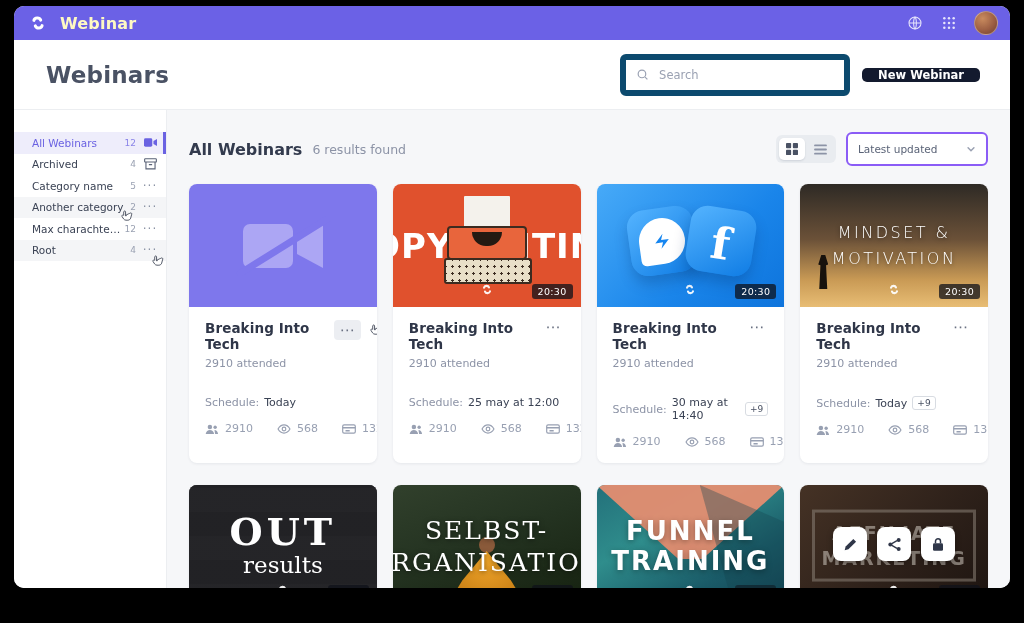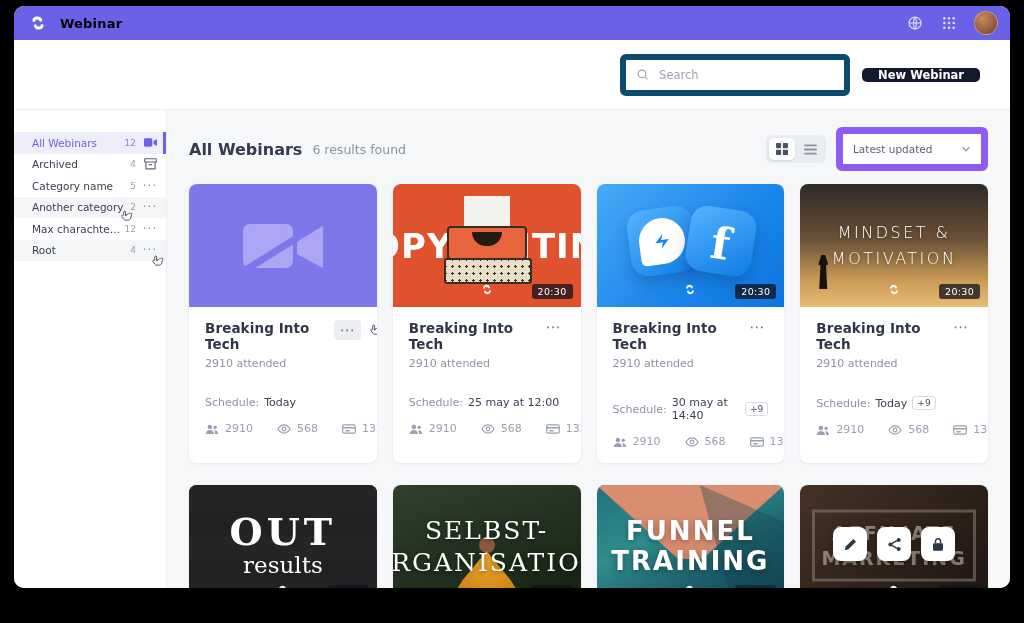--- a/index.html
+++ b/index.html
@@ -3,21 +3,21 @@
 <meta charset="utf-8">
 <style>
   html,body{margin:0;padding:0;}
   body{width:1024px;height:623px;background:#000;position:relative;overflow:hidden;
        font-family:"DejaVu Sans","Liberation Sans",sans-serif;}
   .window{position:absolute;left:14px;top:6px;width:996px;height:582px;background:#fff;
           border-radius:10px;overflow:hidden;display:flex;flex-direction:column;}
   
   .topbar{height:34px;flex:none;background:#6B61E6;display:flex;align-items:center;padding:0 12px 0 14px;}
   .logo{width:20px;height:20px;display:flex;align-items:center;justify-content:center;}
-  .app-title{color:#000000;font-size:13px;font-weight:bold;margin-left:12px;letter-spacing:.2px;}
+  .app-title{color:#fef9c3;font-size:16px;font-weight:bold;margin-left:12px;letter-spacing:.2px;}
   .tb-right{margin-left:auto;display:flex;align-items:center;gap:16px;}
   .tb-icon{width:18px;height:18px;display:flex;align-items:center;justify-content:center;cursor:pointer;}
   .avatar{width:22px;height:22px;border-radius:50%;
           background:radial-gradient(circle at 35% 30%,#c98b5e 0%,#9c5f43 55%,#6e3d30 100%);
           border:1px solid rgba(255,255,255,.35);}
   
   .header{height:69px;flex:none;background:#fff;border-bottom:1px solid #ECEEF1;
           display:flex;align-items:center;padding:0 30px 0 32px;}
   .page-title{font-size:23px;color:#4A5264;font-weight:600;letter-spacing:.2px;}
   .hdr-right{margin-left:auto;display:flex;align-items:center;gap:12px;}
@@ -46,21 +46,21 @@
   
   .main{flex:1;background:#F6F7F9;padding:24px 22px 0;overflow:hidden;}
   .toolbar{display:flex;align-items:center;margin-bottom:20px;height:30px;}
   .m-title{font-size:16px;font-weight:bold;color:#333B4E;}
   .m-results{font-size:12.5px;color:#8C93A6;margin-left:10px;text-align:center;}
   .toolbar-right{margin-left:auto;display:flex;align-items:center;gap:10px;}
   .view-toggle{background:#E9ECF0;border-radius:6px;padding:3px;display:flex;gap:2px;}
   .vt-btn{width:26px;height:22px;border:none;background:transparent;border-radius:5px;display:flex;
           align-items:center;justify-content:center;cursor:pointer;color:#8C93A6;}
   .vt-btn.active{background:#fff;color:#4A5264;box-shadow:0 1px 2px rgba(20,30,60,.12);}
-  .sort{width:118px;height:30px;background:#fff;border:7px solid #8b5cf6;border-radius:6px;
+  .sort{width:118px;height:30px;background:#fff;border:2px solid #8b5cf6;border-radius:6px;
         display:flex;align-items:center;padding:0 10px;cursor:pointer;}
   .sort-label{font-size:10.5px;color:#5A6377;flex:1;}
   
   .grid{display:grid;grid-template-columns:repeat(4,1fr);gap:22px 16px;}
   .card{background:#fff;border-radius:8px;box-shadow:0 1px 3px rgba(20,30,60,.07);overflow:hidden;}
   .thumb{height:123px;position:relative;overflow:hidden;}
   .wm{position:absolute;left:50%;bottom:7px;transform:translateX(-50%);opacity:.92;}
   .dur{position:absolute;right:8px;bottom:8px;background:rgba(15,17,26,.75);color:#fff;
        font-size:9.5px;padding:2px 6px;border-radius:3px;letter-spacing:.3px;}
   .t-lines{position:absolute;inset:0;display:flex;flex-direction:column;align-items:center;
@@ -177,20 +177,21 @@
           <circle cx="3" cy="15" r="1.6"></circle>
             <circle cx="9" cy="15" r="1.6"></circle>
             <circle cx="15" cy="15" r="1.6"></circle>
         </svg>
       </span>
       <span class="avatar"></span>
     </div>
   </div>
 
   <div class="header">
+    <span class="page-title">Webinars</span>
     <div class="hdr-right">
       <div class="search">
         <span style="display:flex">
           <svg width="13" height="13" viewBox="0 0 24 24" fill="none" stroke="#9AA1B2" stroke-width="2.2">
             <circle cx="11" cy="11" r="7"></circle>
               <path d="M21 21l-4.2-4.2"></path>
           </svg>
         </span>
         <input type="text" placeholder="Search" style="">
       </div>

